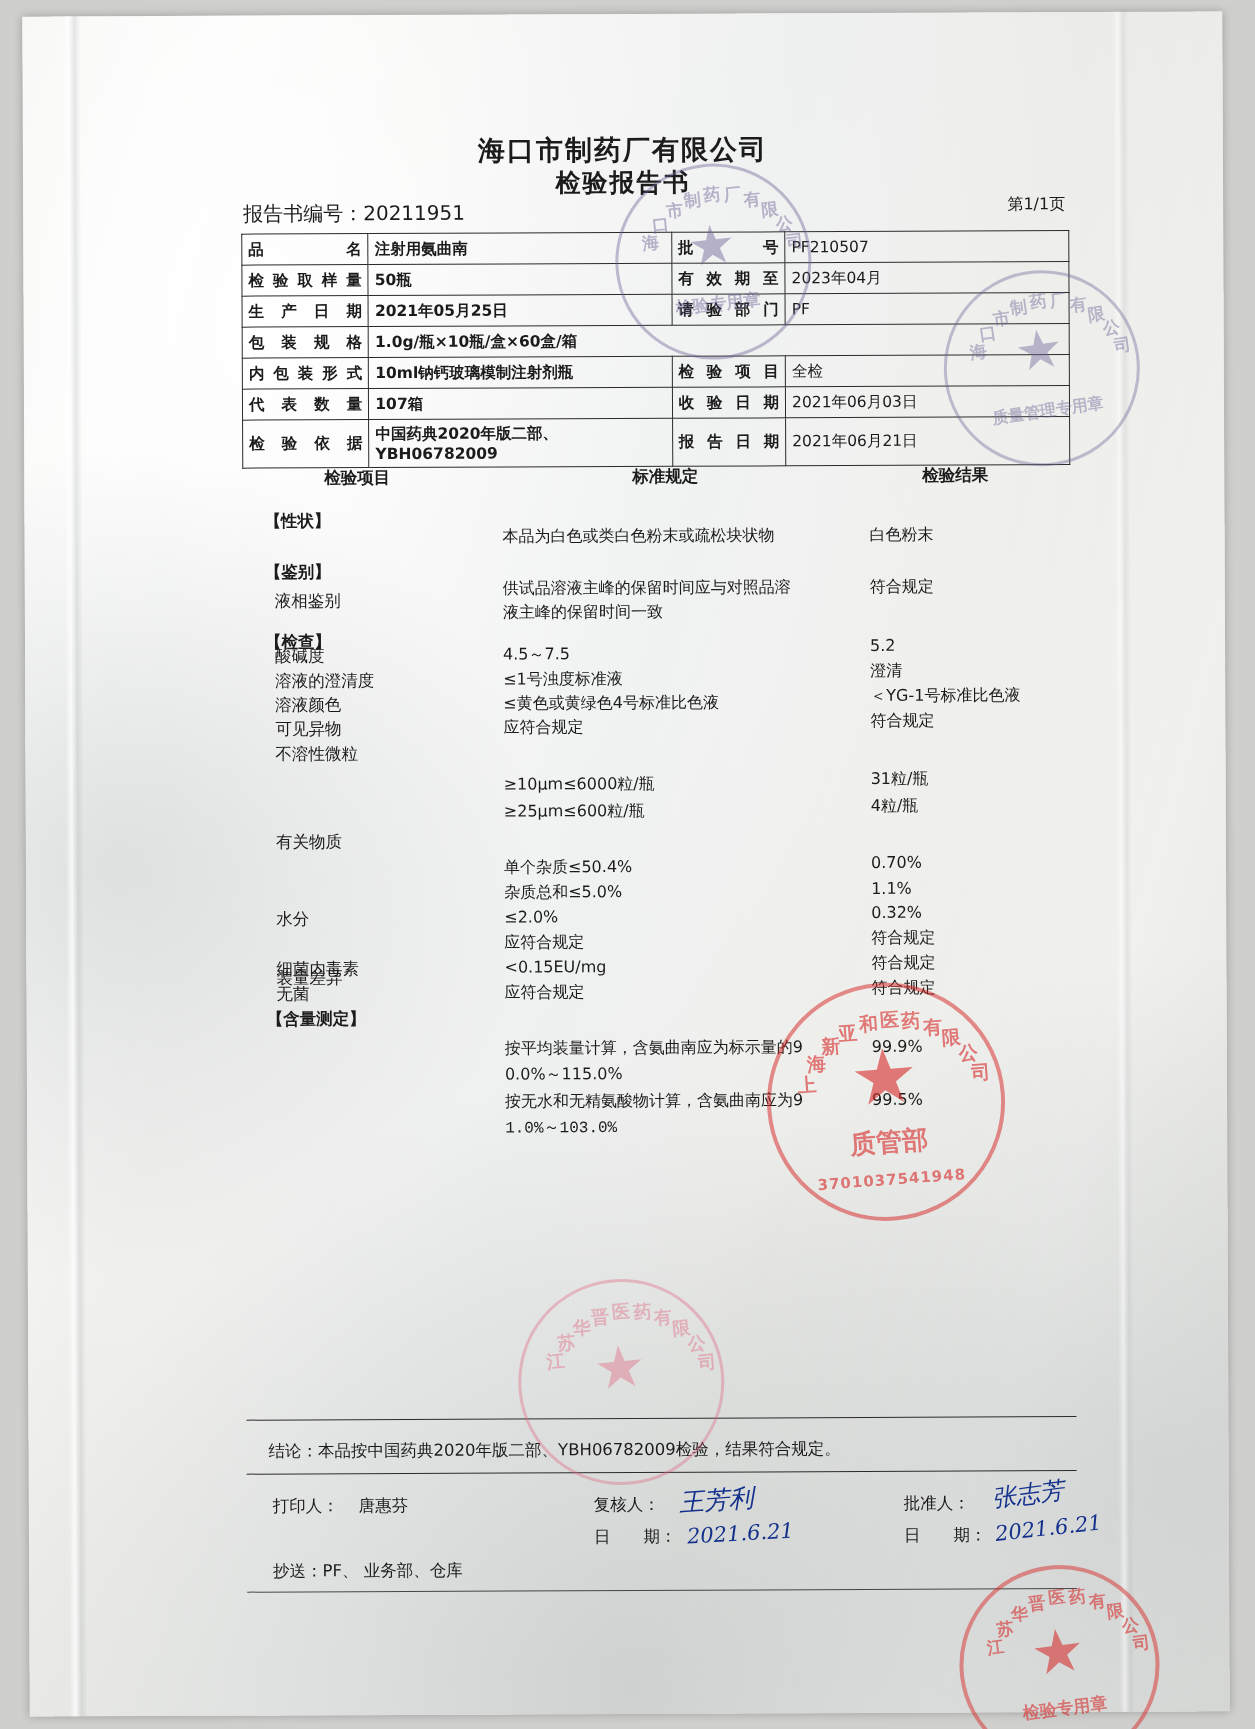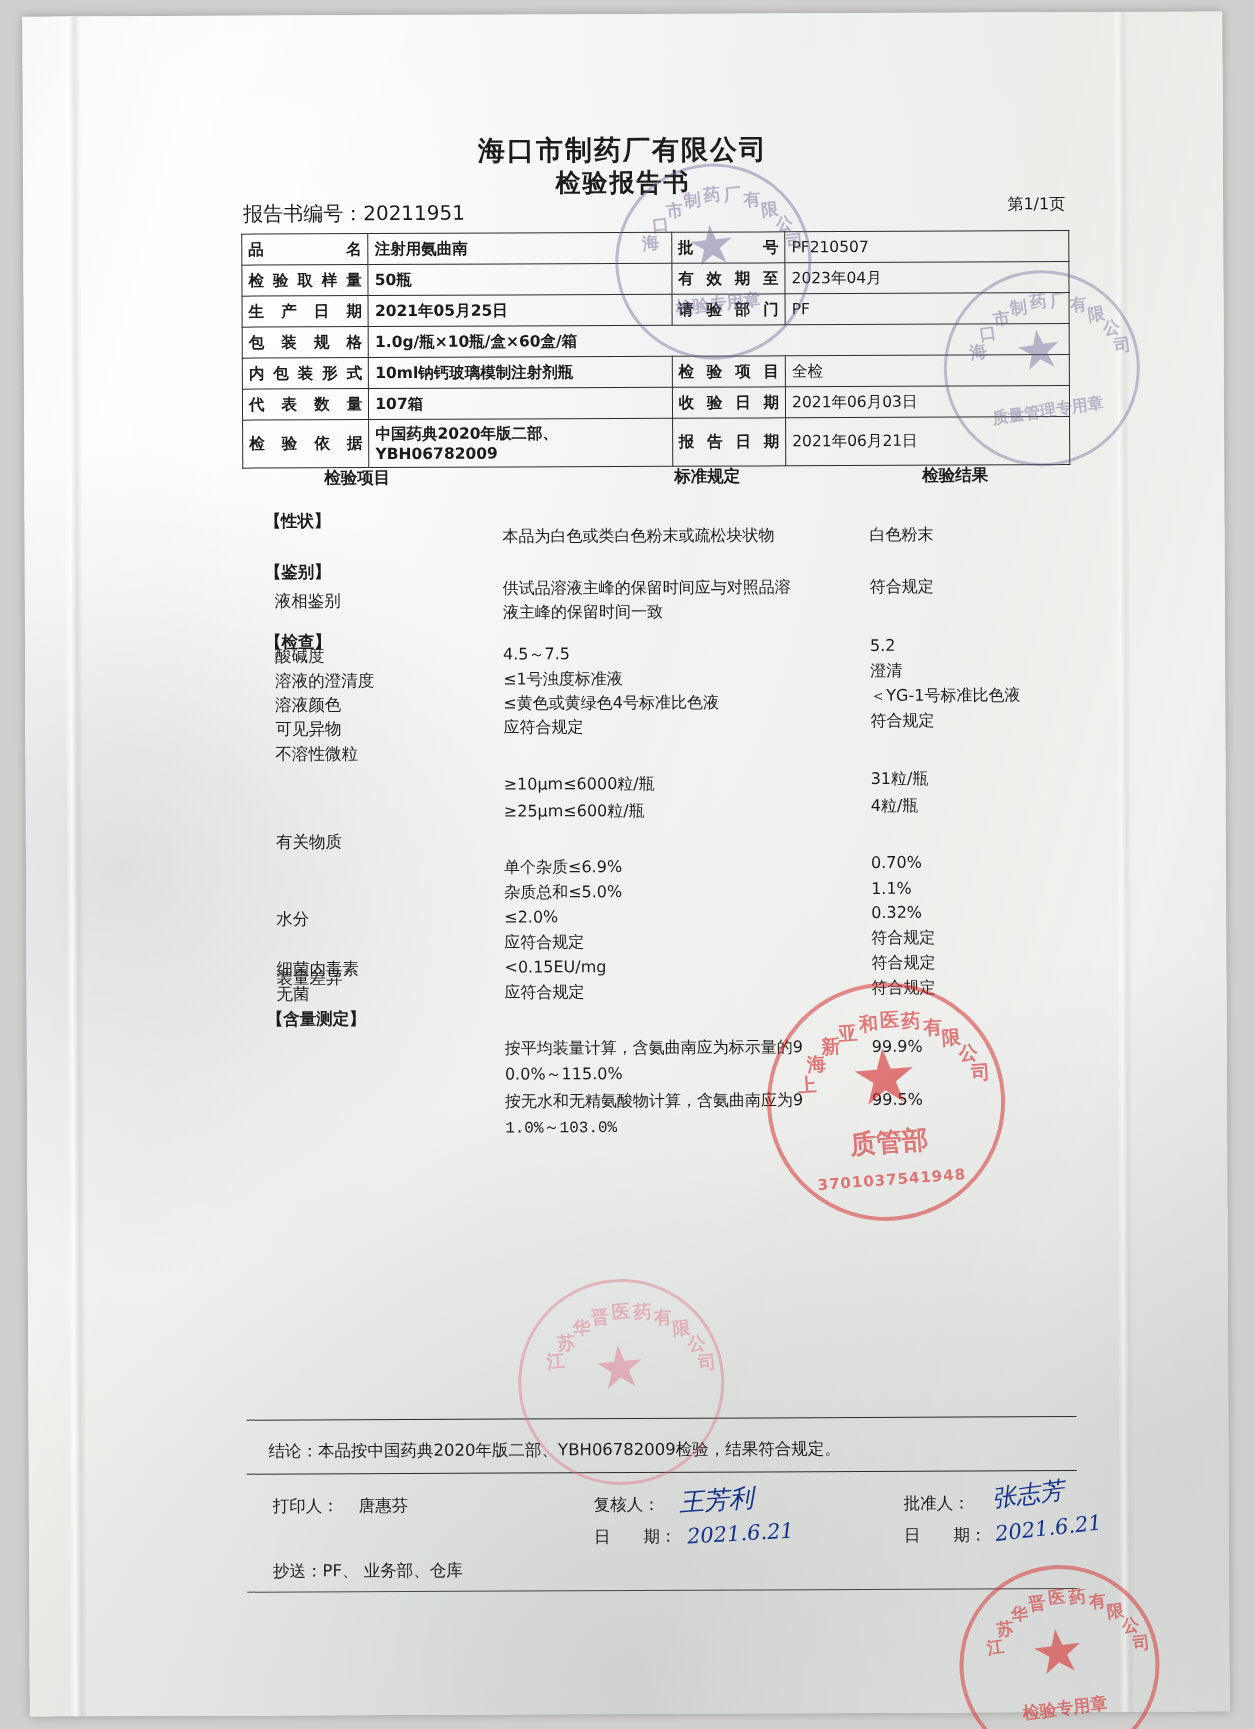--- a/index.html
+++ b/index.html
@@ -40,21 +40,21 @@
   .pageno{position:absolute;right:158px;top:182px;font-size:16px;}
 
   table.main{position:absolute;left:218px;top:218px;width:828px;border-collapse:collapse;}
   table.main td{border:1px solid #2b2b2b;font-size:15.5px;padding:4px 6px;height:22px;}
   .lbl{width:104px;text-align:justify;text-align-last:justify;font-weight:bold;}
   .lbl2{width:92px;text-align:justify;text-align-last:justify;font-weight:bold;}
   .val{font-weight:bold;}
   .valn{font-weight:normal;}
 
   .colhdr{position:absolute;top:452px;font-size:16.5px;font-weight:bold;}
-  .c1{left:300px;} .c2{left:608px;margin-left:42px;} .c3{left:898px;}
+  .c1{left:300px;} .c2{left:608px;} .c3{left:898px;}
 
   .sec{position:absolute;font-size:16.5px;font-weight:bold;}
   .item{position:absolute;font-size:16.5px;}
   .std{position:absolute;left:478px;font-size:16px;}
   .res{position:absolute;left:845px;font-size:16px;}
 
   .concl{position:absolute;left:240px;top:1312px;font-size:16.5px;}
   .sigrow{position:absolute;font-size:16.5px;}
 
   .hline{position:absolute;background:#2b2b2b;height:1px;}
@@ -169,21 +169,21 @@
     <div class="std" style="top:703px;">应符合规定</div>
     <div class="res" style="top:698px;">符合规定</div>
 
     <div class="item" style="left:250px;top:728px;text-align:right;">不溶性微粒</div>
     <div class="std" style="top:760px;">≥10μm≤6000粒/瓶</div>
     <div class="res" style="top:756px;">31粒/瓶</div>
     <div class="std" style="top:787px;">≥25μm≤600粒/瓶</div>
     <div class="res" style="top:783px;">4粒/瓶</div>
 
     <div class="item" style="left:250px;top:816px;">有关物质</div>
-    <div class="std" style="top:843px;">单个杂质≤6.9%</div>
+    <div class="std" style="top:843px;">单个杂质≤50.4%</div>
     <div class="res" style="top:840px;">0.70%</div>
     <div class="std" style="top:868px;">杂质总和≤5.0%</div>
     <div class="res" style="top:866px;text-align:center;">1.1%</div>
 
     <div class="item" style="left:250px;top:893px;">水分</div>
     <div class="std" style="top:893px;">≤2.0%</div>
     <div class="res" style="top:890px;">0.32%</div>
 
     <div class="item" style="left:250px;top:918px;margin-top:34px;">装量差异</div>
     <div class="std" style="top:918px;">应符合规定</div>

